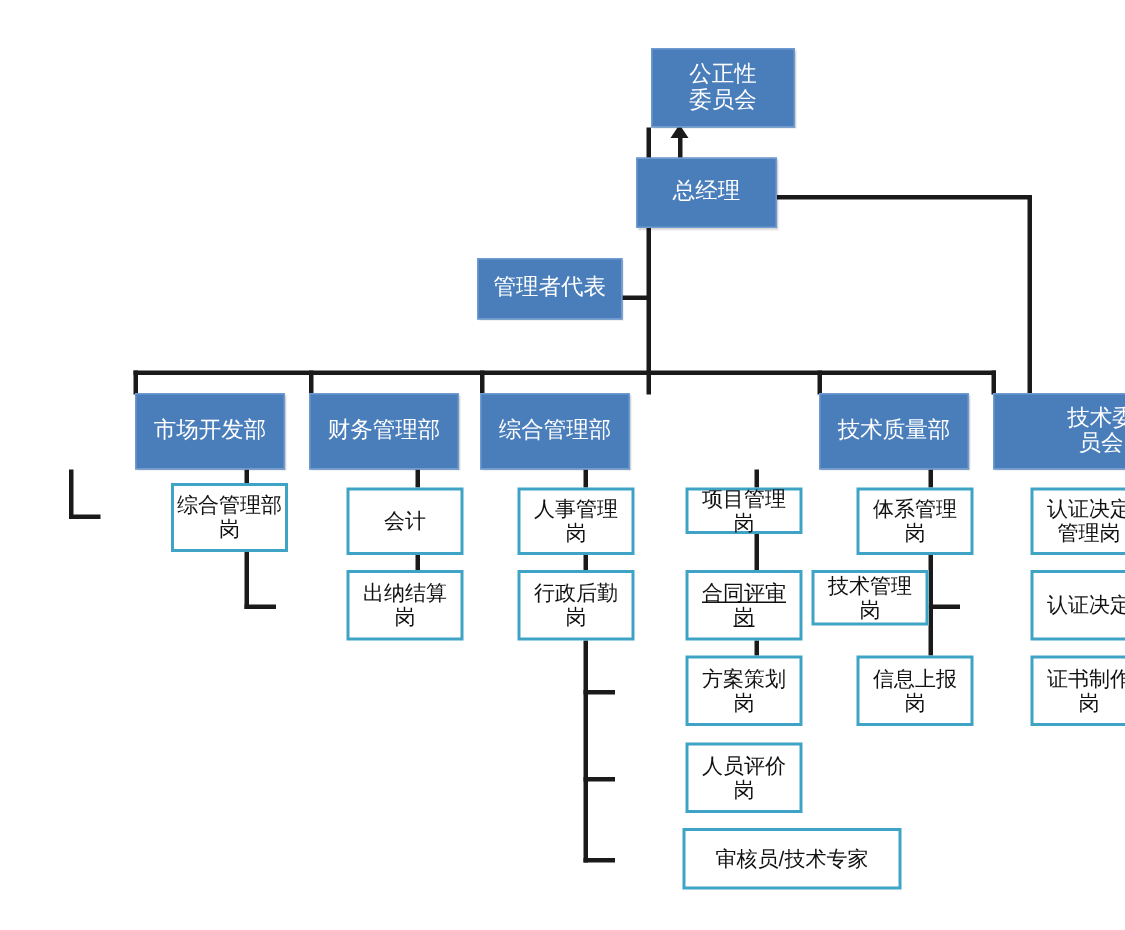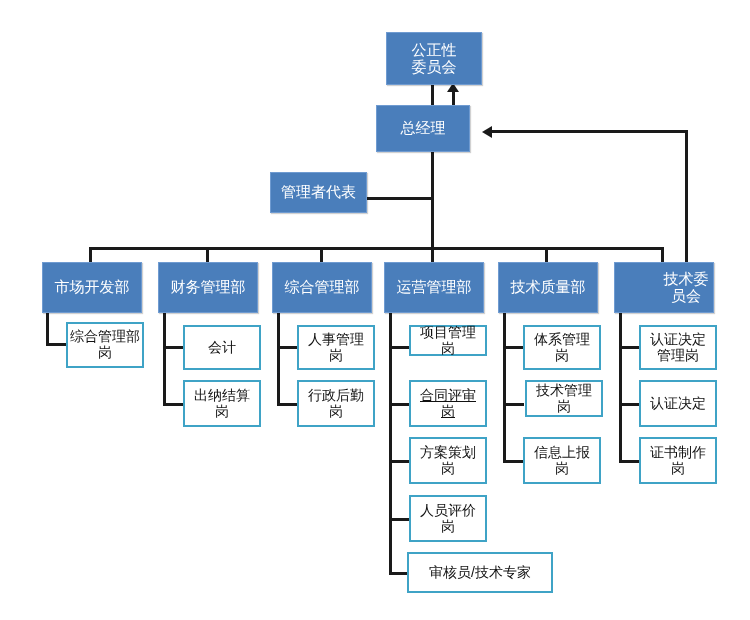--- a/index.html
+++ b/index.html
@@ -22,20 +22,21 @@
   
   .node {
     position: absolute;
     box-sizing: border-box;
     display: flex;
     align-items: center;
     justify-content: center;
     text-align: center;
     line-height: 1.12;
     z-index: 5;
+    margin-left: 48px;
   }
 
   
   .node.primary {
     background: #4a7ebb;
     border: 1px solid #6f9bd1;
     color: #ffffff;
     font-size: 15px;
     box-shadow: 1px 1px 1px rgba(0,0,0,0.18);
   }
@@ -151,23 +152,20 @@
 
   <div class="node primary" style="left:270px; top:172px; width:97px; height:41px;">
     <span class="txt">管理者代表</span>
   </div>
   <div class="node primary" style="left:158px; top:262px; width:100px; height:51px;">
     <span class="txt">财务管理部</span>
   </div>
   <div class="node primary" style="left:272px; top:262px; width:100px; height:51px;">
     <span class="txt">综合管理部</span>
   </div>
-  <div class="node primary" style="left:384px; top:262px; width:100px; height:51px;">
-    <span class="txt">运营管理部</span>
-  </div>
   <div class="node primary" style="left:498px; top:262px; width:100px; height:51px;">
     <span class="txt">技术质量部</span>
   </div>
   <div class="node primary" style="left:614px; top:262px; width:100px; height:51px;padding-left:44px;">
     <span class="txt">技术委员会</span>
   </div>
 
   <div class="node secondary" style="left:66px; top:322px; width:78px; height:46px;">
     <span class="txt">综合管理部
 岗</span>
@@ -207,21 +205,21 @@
 岗</span>
   </div>
   <div class="node secondary" style="left:407px; top:552px; width:146px; height:41px;">
     <span class="txt">审核员/技术专家</span>
   </div>
 
   <div class="node secondary" style="left:523px; top:325px; width:78px; height:45px;">
     <span class="txt">体系管理
 岗</span>
   </div>
-  <div class="node secondary" style="left:525px; top:380px; width:78px; height:37px;">
+  <div class="node secondary" style="left:493px; top:380px; width:78px; height:37px;">
     <span class="txt">技术管理
 岗</span>
   </div>
   <div class="node secondary" style="left:523px; top:437px; width:78px; height:47px;">
     <span class="txt">信息上报
 岗</span>
   </div>
 
   <div class="node secondary" style="left:639px; top:325px; width:78px; height:45px;">
     <span class="txt">认证决定

